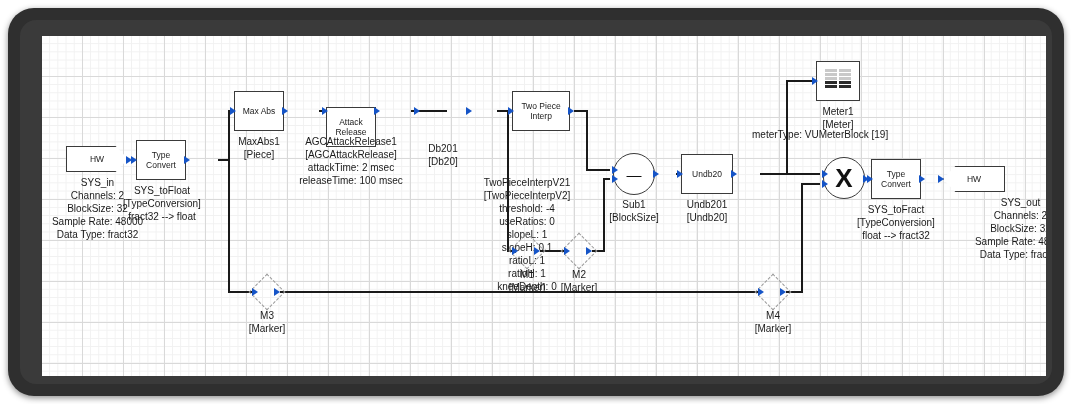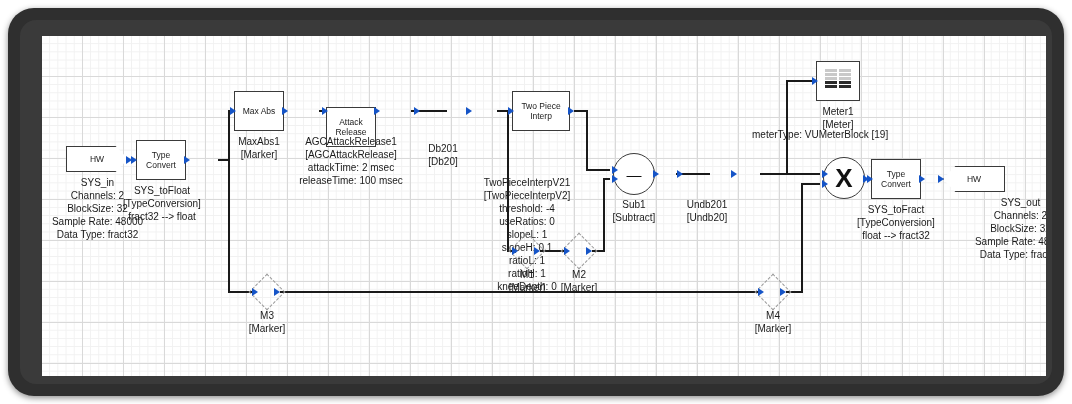--- a/index.html
+++ b/index.html
@@ -151,21 +151,21 @@
     <div class="cap" style="left:72px;top:148px;width:96px;">SYS_toFloat
 [TypeConversion]
 fract32 --&gt; float</div>
 
     <div class="blk" style="left:192px;top:55px;width:50px;height:40px;">
       <span>Max Abs</span>
     </div>
     <div class="port port-in" style="left:188px;top:71px;"></div>
     <div class="port port-r" style="left:240px;top:71px;"></div>
     <div class="cap" style="left:180px;top:99px;width:74px;">MaxAbs1
-[Marker]</div>
+[Piece]</div>
 
     <div class="blk" style="left:284px;top:55px;width:50px;height:40px;margin-top:16px;">
       <span style="white-space:pre-line;">Attack
 Release</span>
     </div>
     <div class="port port-in" style="left:280px;top:71px;"></div>
     <div class="port port-r" style="left:332px;top:71px;"></div>
     <div class="cap" style="left:248px;top:99px;width:122px;">AGCAttackRelease1
 [AGCAttackRelease]
 attackTime: 2 msec
@@ -192,22 +192,25 @@
 ratioH: 1
 kneeDepth: 0</div>
 
     <div class="circ" style="left:571px;top:117px;width:42px;height:42px;font-size:15px;">
       <span>—</span>
     </div>
     <div class="port port-in" style="left:570px;top:130px;"></div>
     <div class="port port-in" style="left:570px;top:139px;"></div>
     <div class="port port-r" style="left:611px;top:134px;"></div>
     <div class="cap" style="left:555px;top:162px;width:74px;">Sub1
-[Subtract]</div>
-
+[BlockSize]</div>
+
+    <div class="blk" style="left:639px;top:118px;width:52px;height:40px;">
+      <span>Undb20</span>
+    </div>
     <div class="port port-in" style="left:635px;top:134px;"></div>
     <div class="port port-r" style="left:689px;top:134px;"></div>
     <div class="cap" style="left:628px;top:162px;width:74px;">Undb201
 [Undb20]</div>
 
     <div class="circ" style="left:781px;top:121px;width:42px;height:42px;
                  font-size:26px;font-weight:bold;">
       <span>X</span>
     </div>
     <div class="port port-in" style="left:780px;top:134px;"></div>

